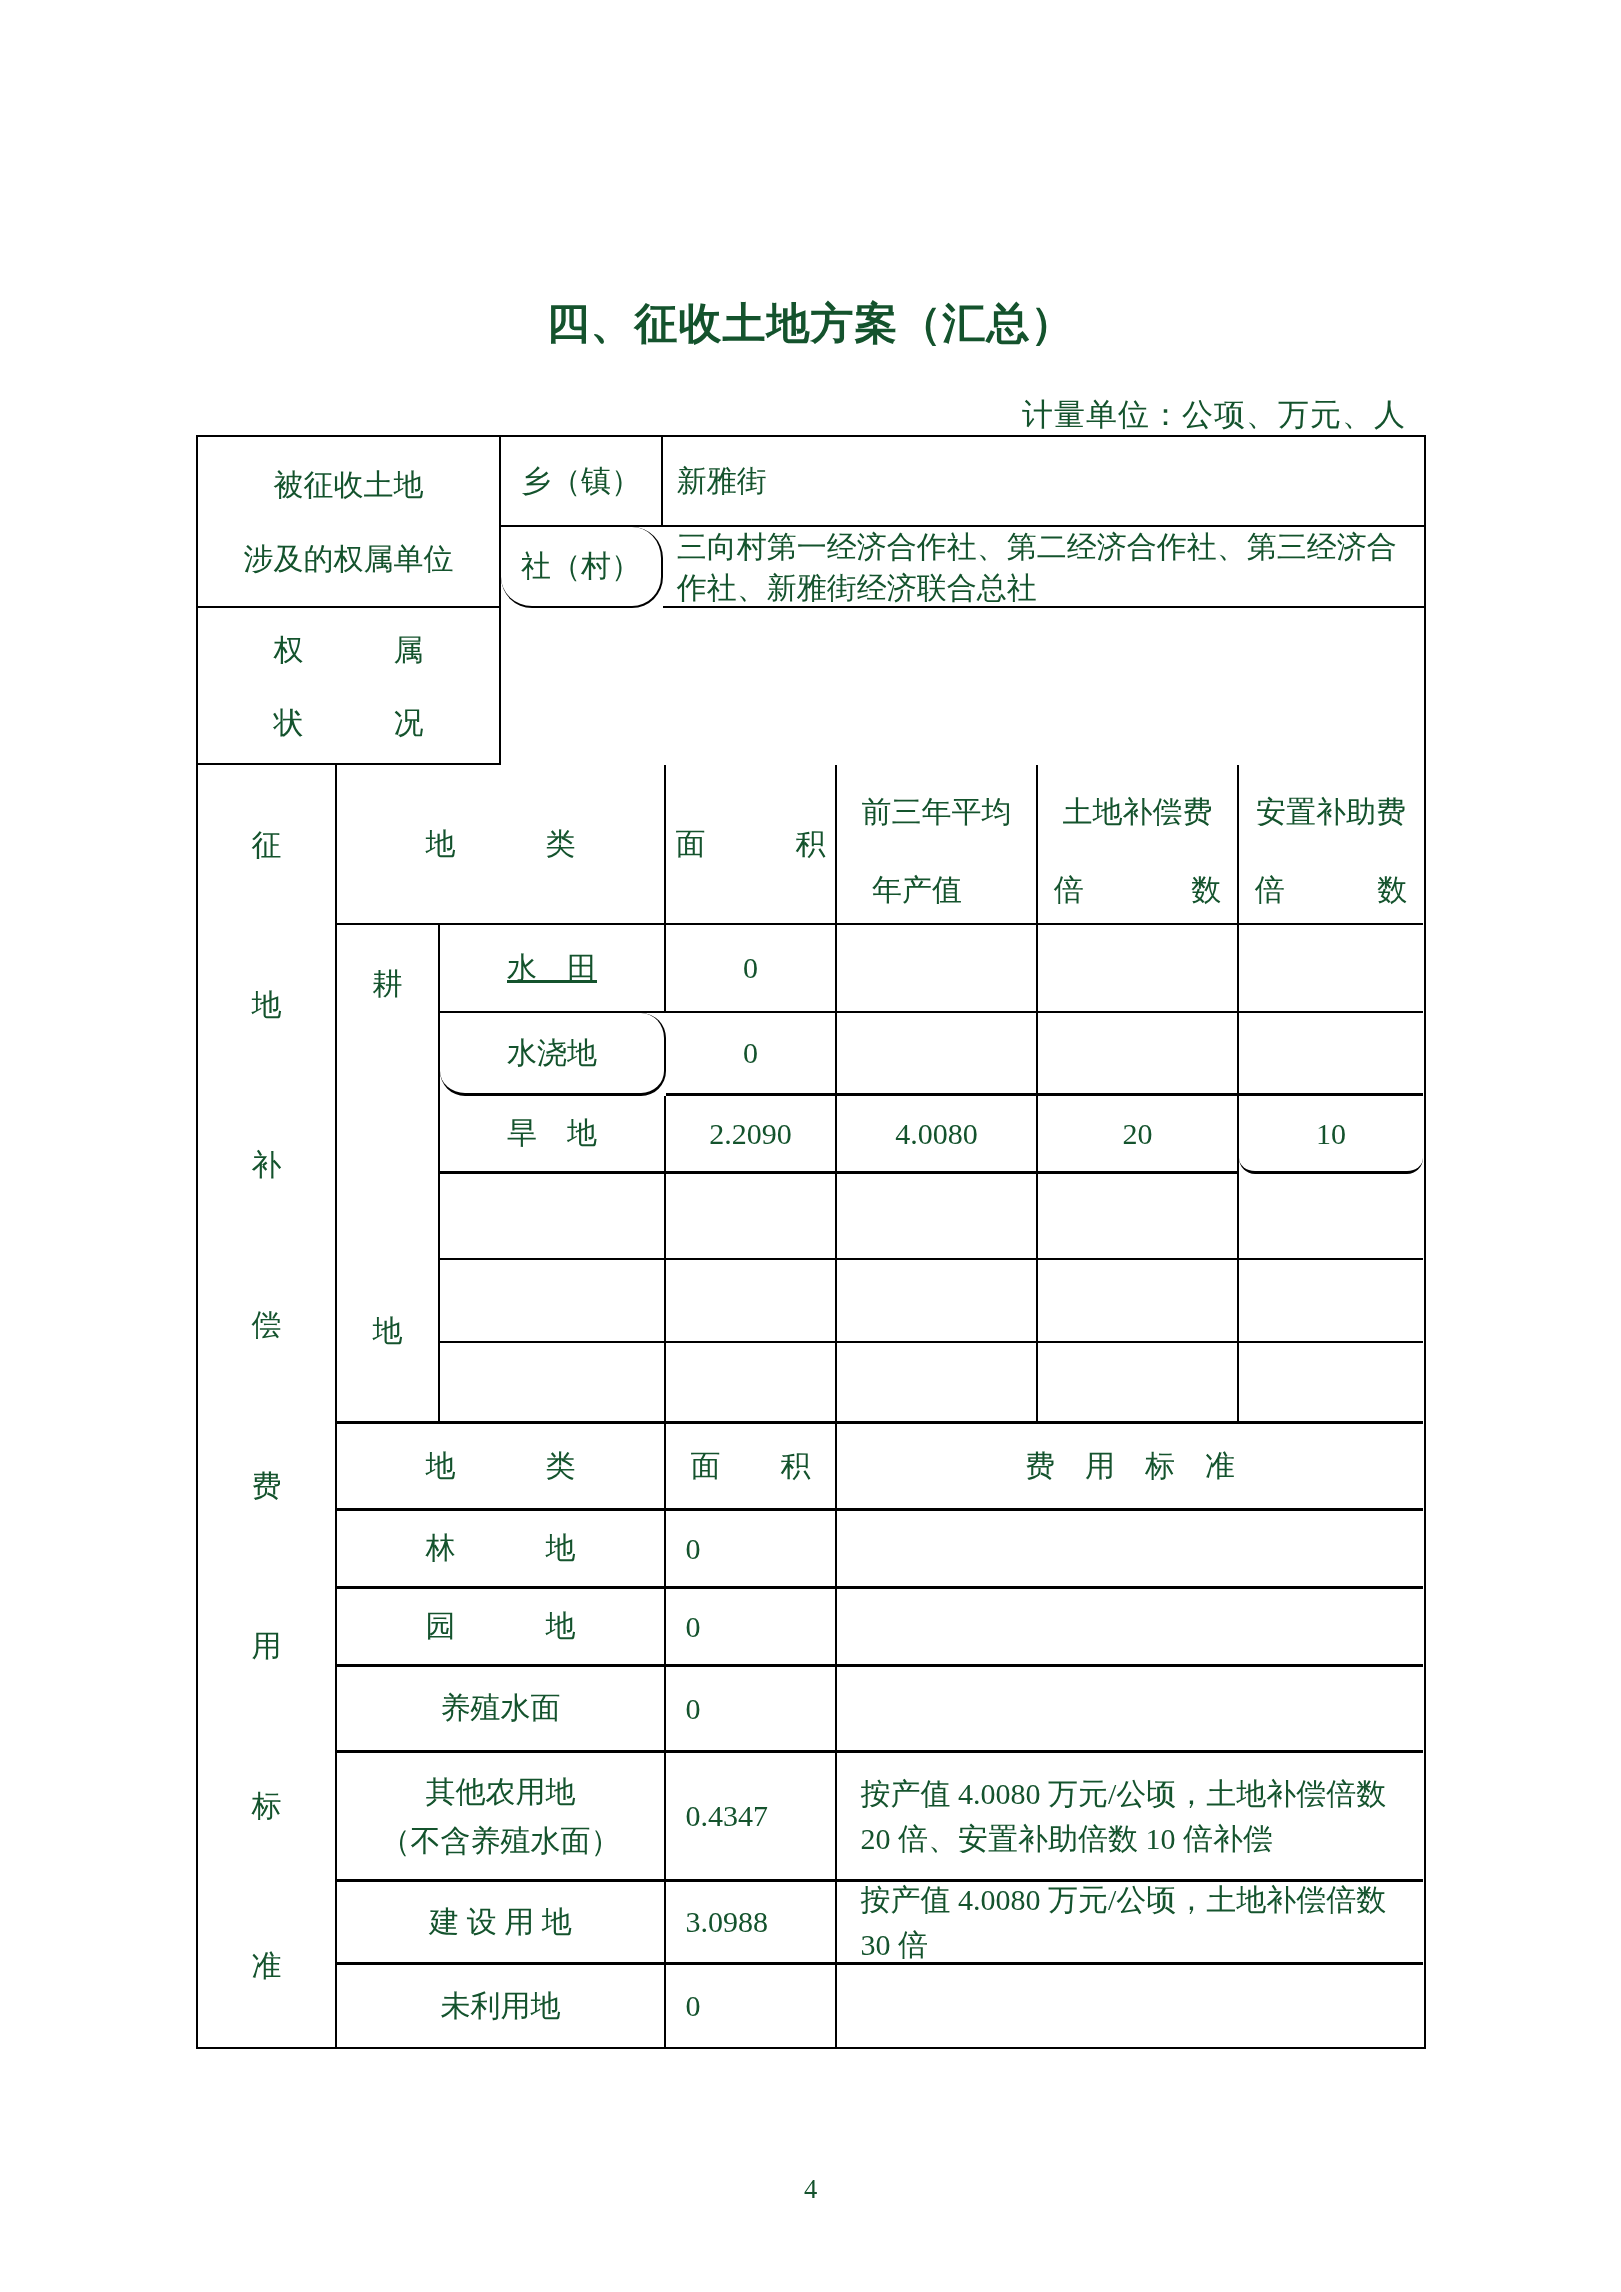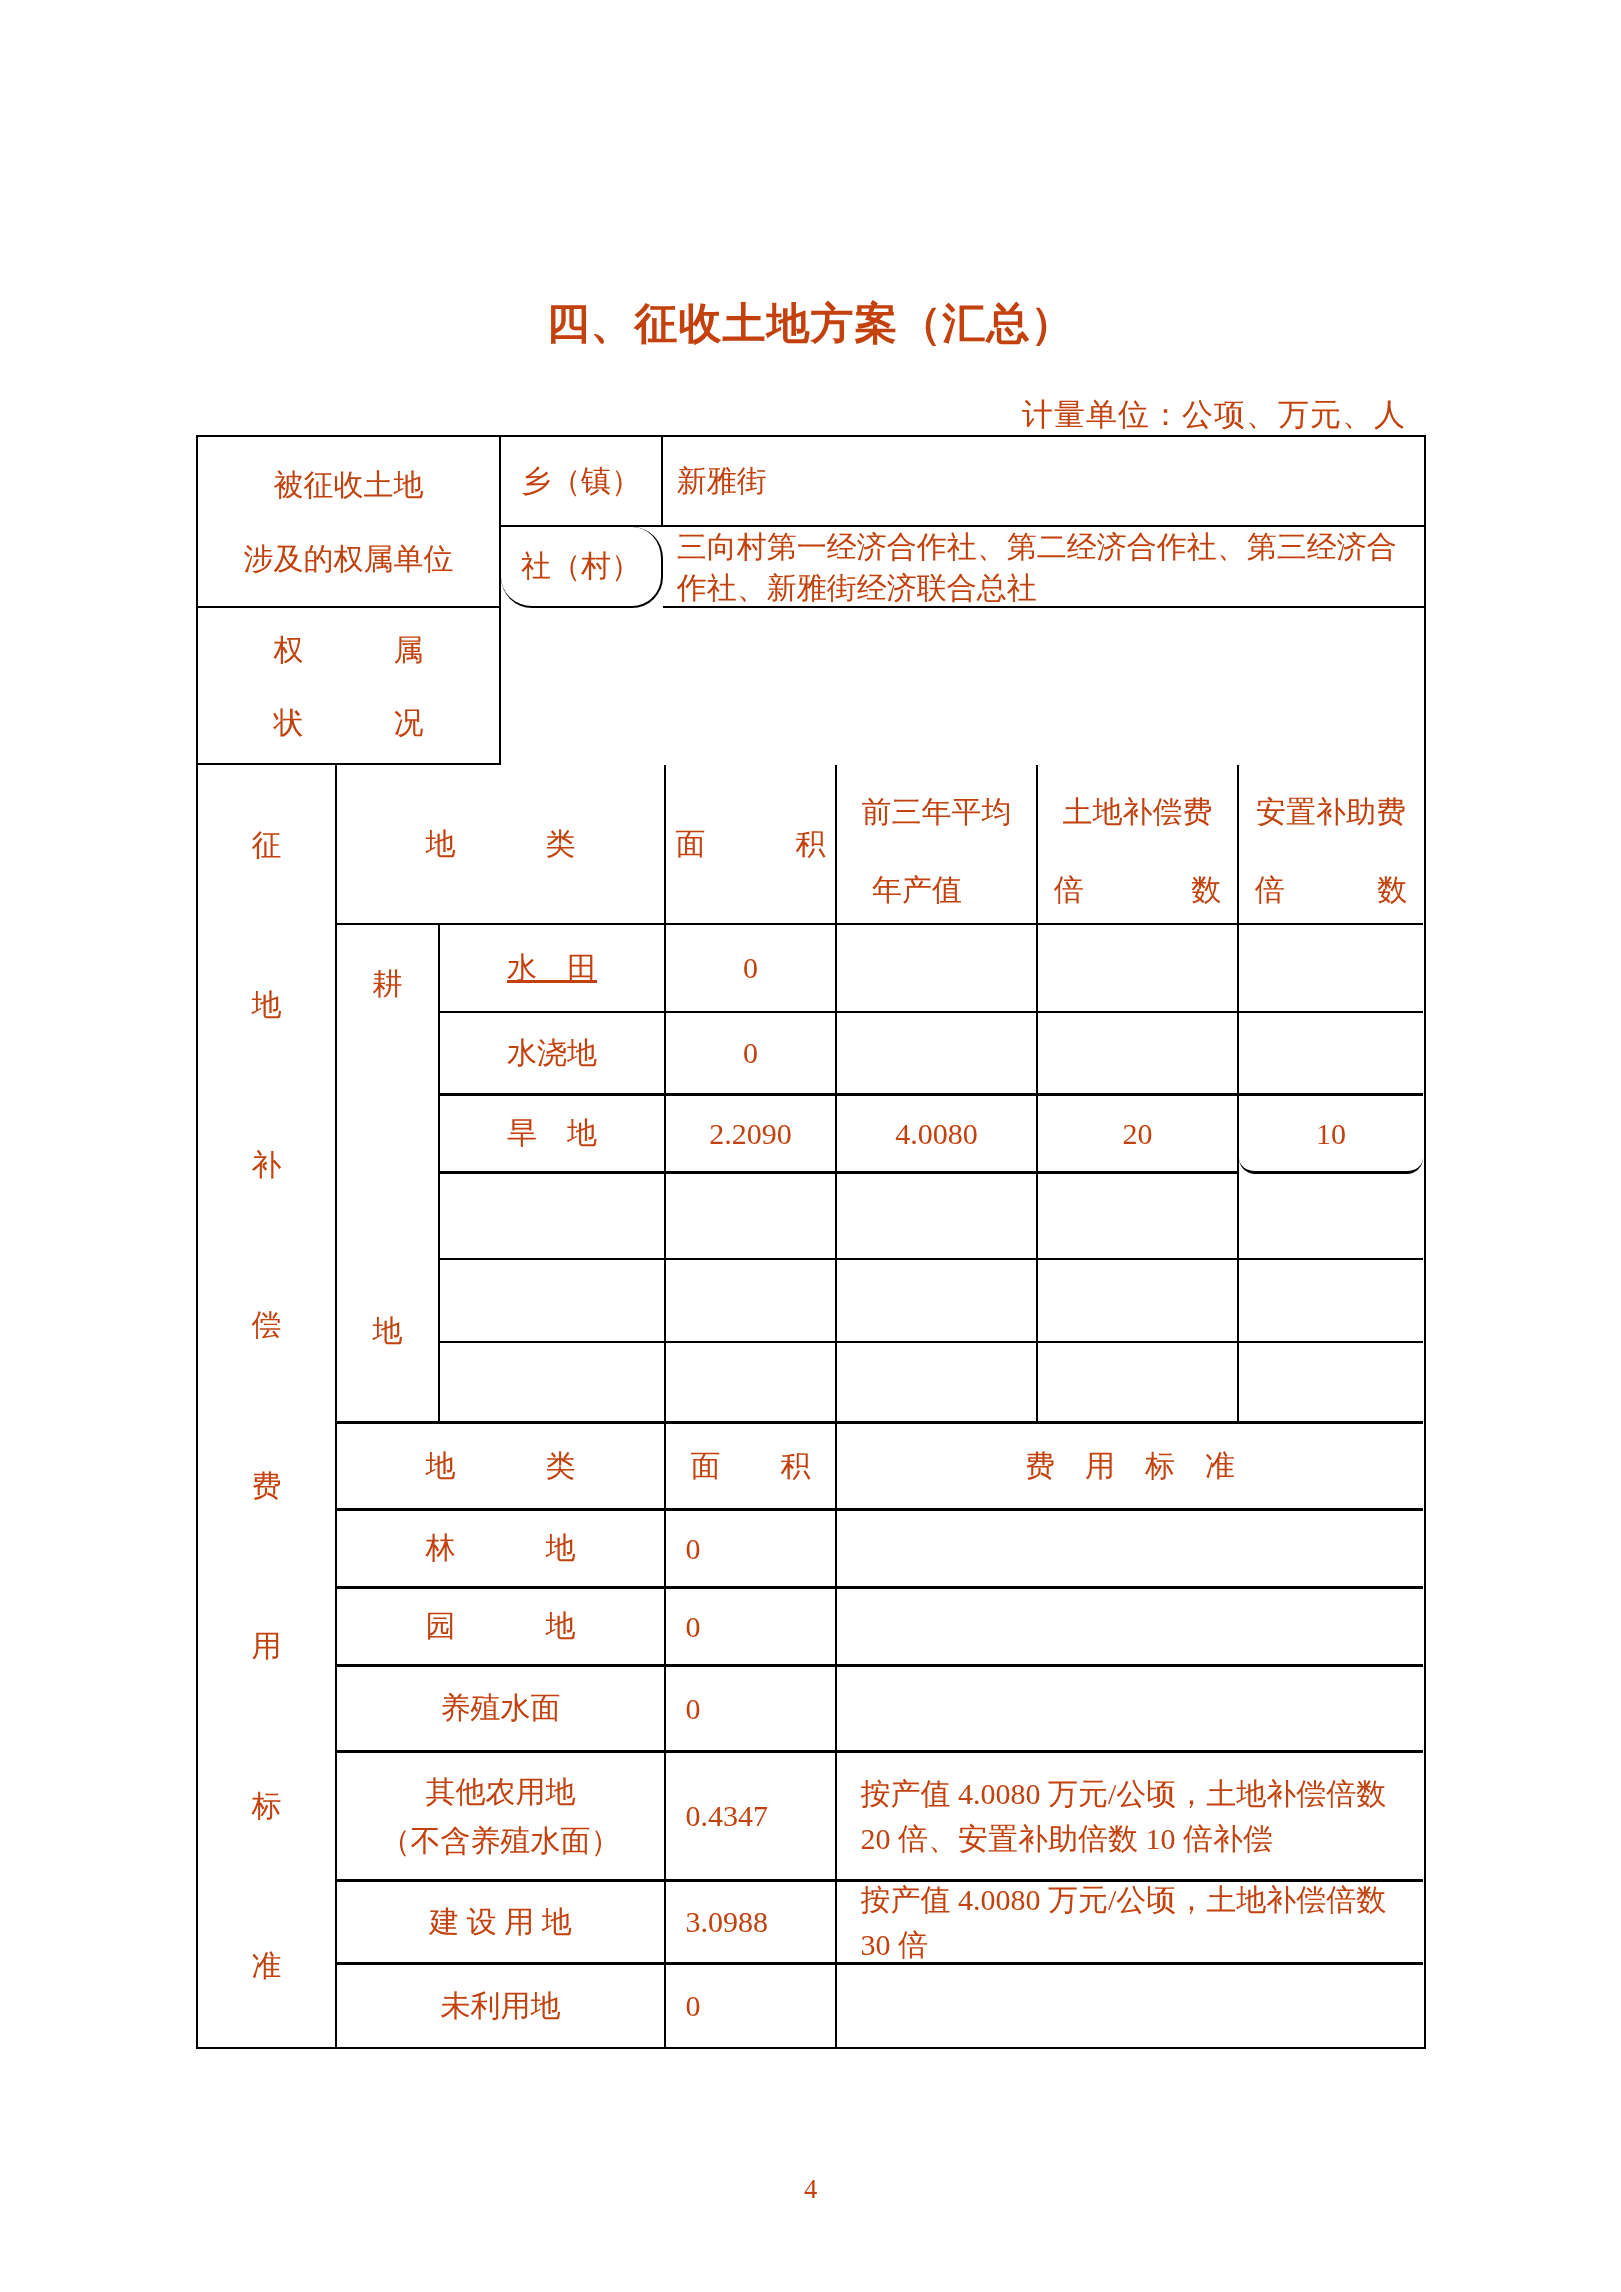--- a/index.html
+++ b/index.html
@@ -2,21 +2,21 @@
 <html><head>
 <meta charset="utf-8">
 <style>
   * { box-sizing: border-box; margin: 0; padding: 0; }
   html,body { background:#888; }
   .page {
     position: relative;
     width: 1621px; height: 2293px;
     margin: 0 auto;
     background: #ffffff;
-    color: #c2410c;
+    color: #14532d;
     font-family: "Liberation Serif", "DejaVu Serif", serif;
     font-size: 30px;
     overflow: hidden;
   }
   .doc-title {
     position: absolute; top: 295px; left: 0; width: 100%;
     text-align: center;
     font-size: 43px; font-weight: bold; letter-spacing: 1px;
   }
   .unit-note {
@@ -125,21 +125,21 @@
         <span>耕</span>
         <span>地</span>
       </div>
 
       <div class="cell" style="grid-column:3; grid-row:2;text-decoration:underline;">水　田</div>
       <div class="cell" style="grid-column:4; grid-row:2;">0</div>
       <div class="cell" style="grid-column:5; grid-row:2;"></div>
       <div class="cell" style="grid-column:6; grid-row:2;"></div>
       <div class="cell rn" style="grid-column:7; grid-row:2;"></div>
 
-      <div class="cell bt" style="grid-column:3; grid-row:3;">水浇地</div>
+      <div class="cell bt" style="grid-column:3; grid-row:3;border-radius:25px;">水浇地</div>
       <div class="cell bt" style="grid-column:4; grid-row:3;">0</div>
       <div class="cell bt" style="grid-column:5; grid-row:3;"></div>
       <div class="cell bt" style="grid-column:6; grid-row:3;"></div>
       <div class="cell bt rn" style="grid-column:7; grid-row:3;"></div>
 
       <div class="cell bt" style="grid-column:3; grid-row:4;">旱　地</div>
       <div class="cell bt" style="grid-column:4; grid-row:4;">2.2090</div>
       <div class="cell bt" style="grid-column:5; grid-row:4;">4.0080</div>
       <div class="cell bt" style="grid-column:6; grid-row:4;">20</div>
       <div class="cell bt rn" style="grid-column:7; grid-row:4;border-radius:16px;">10</div>

